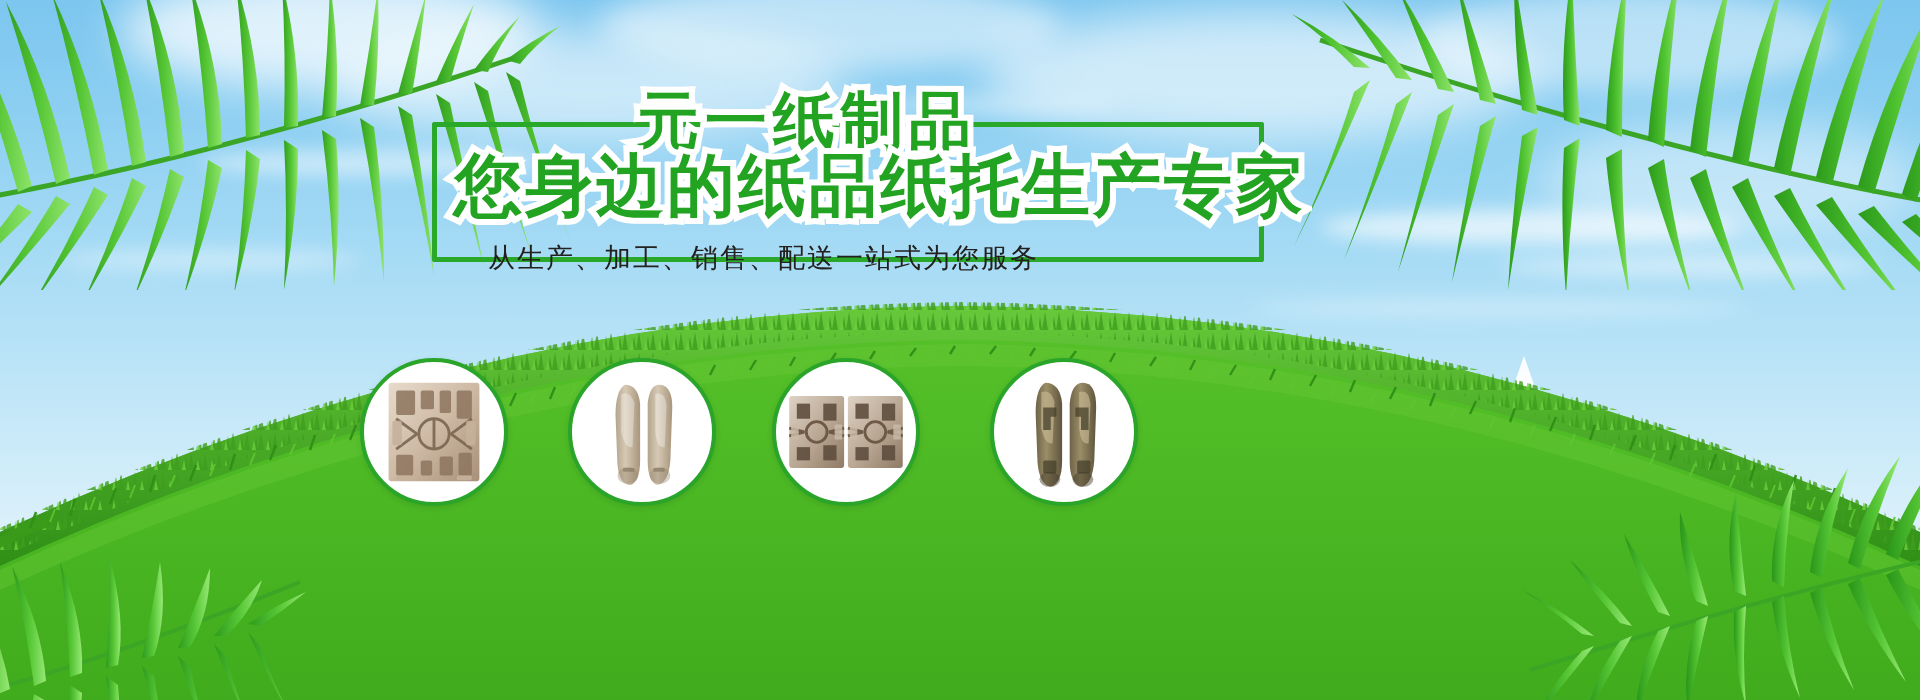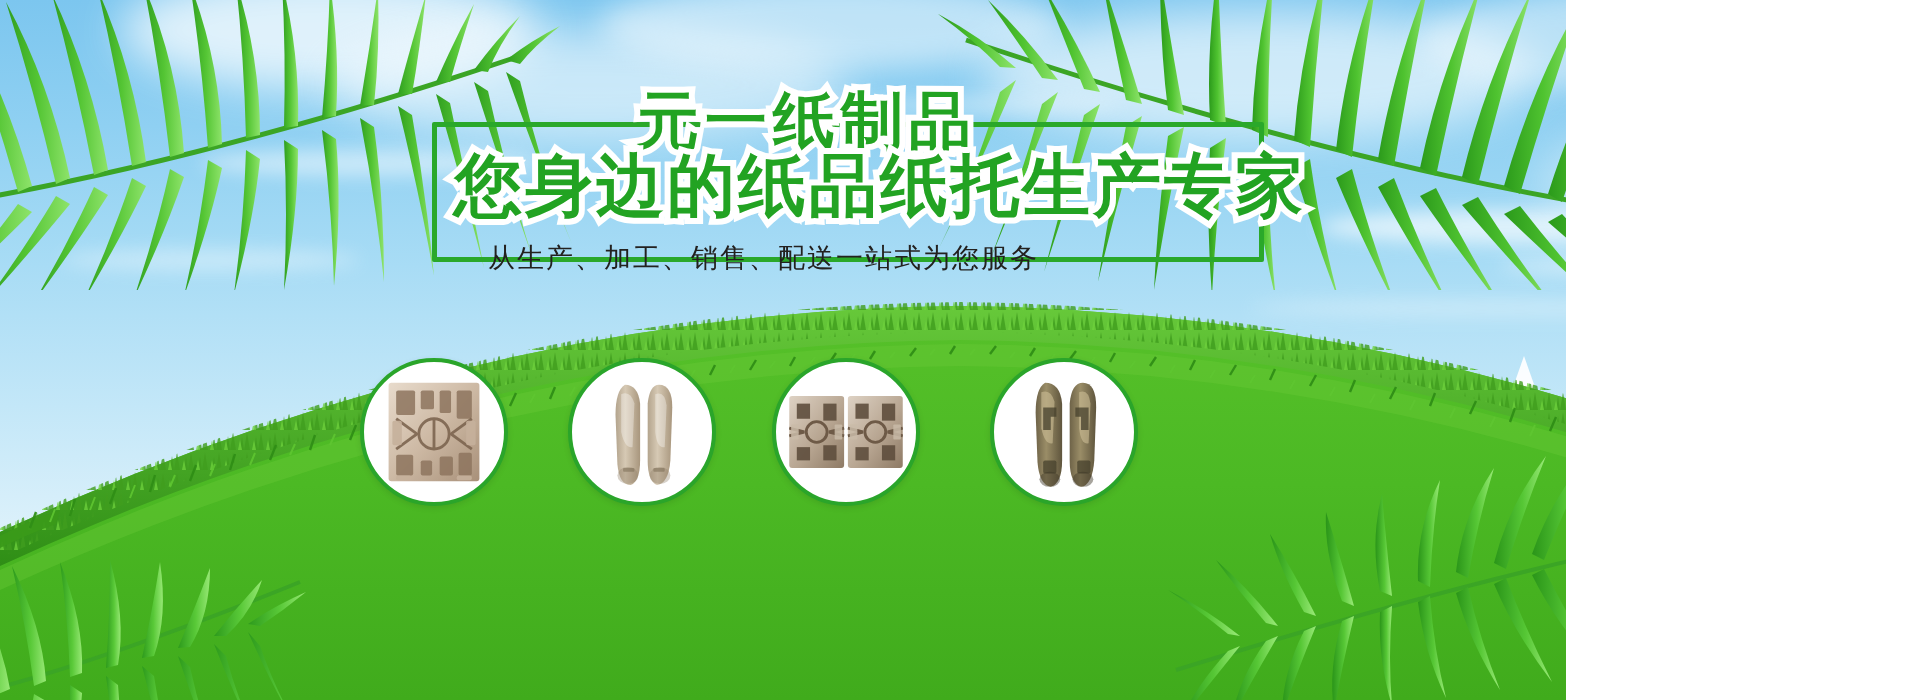--- a/index.html
+++ b/index.html
@@ -1,20 +1,20 @@
 <!DOCTYPE html>
 <html><head>
 <meta charset="utf-8">
 <style>
   * { margin:0; padding:0; box-sizing:border-box; }
   html,body { width:1920px; height:700px; overflow:hidden; }
   body { font-family:"Liberation Sans", sans-serif; background:#fff; }
 
   #banner {
-    position:relative; width:1566px; height:700px; overflow:hidden;
+    position:relative; width:1920px; height:700px; overflow:hidden;
     background:linear-gradient(to bottom, #7cc6ef 0%, #8fd0f2 18%, #a8dcf5 38%, #c3e7f8 58%, #dff2fb 78%, #eaf7fd 100%);
   }
 
   
   .cloud { position:absolute; background:#ffffff; border-radius:50%; filter:blur(14px); }
   .cloud.soft { filter:blur(22px); }
   .streak { position:absolute; background:#ffffff; border-radius:50%; filter:blur(9px); }
 
   
   #city { position:absolute; left:0; bottom:0; width:1920px; height:520px; }

